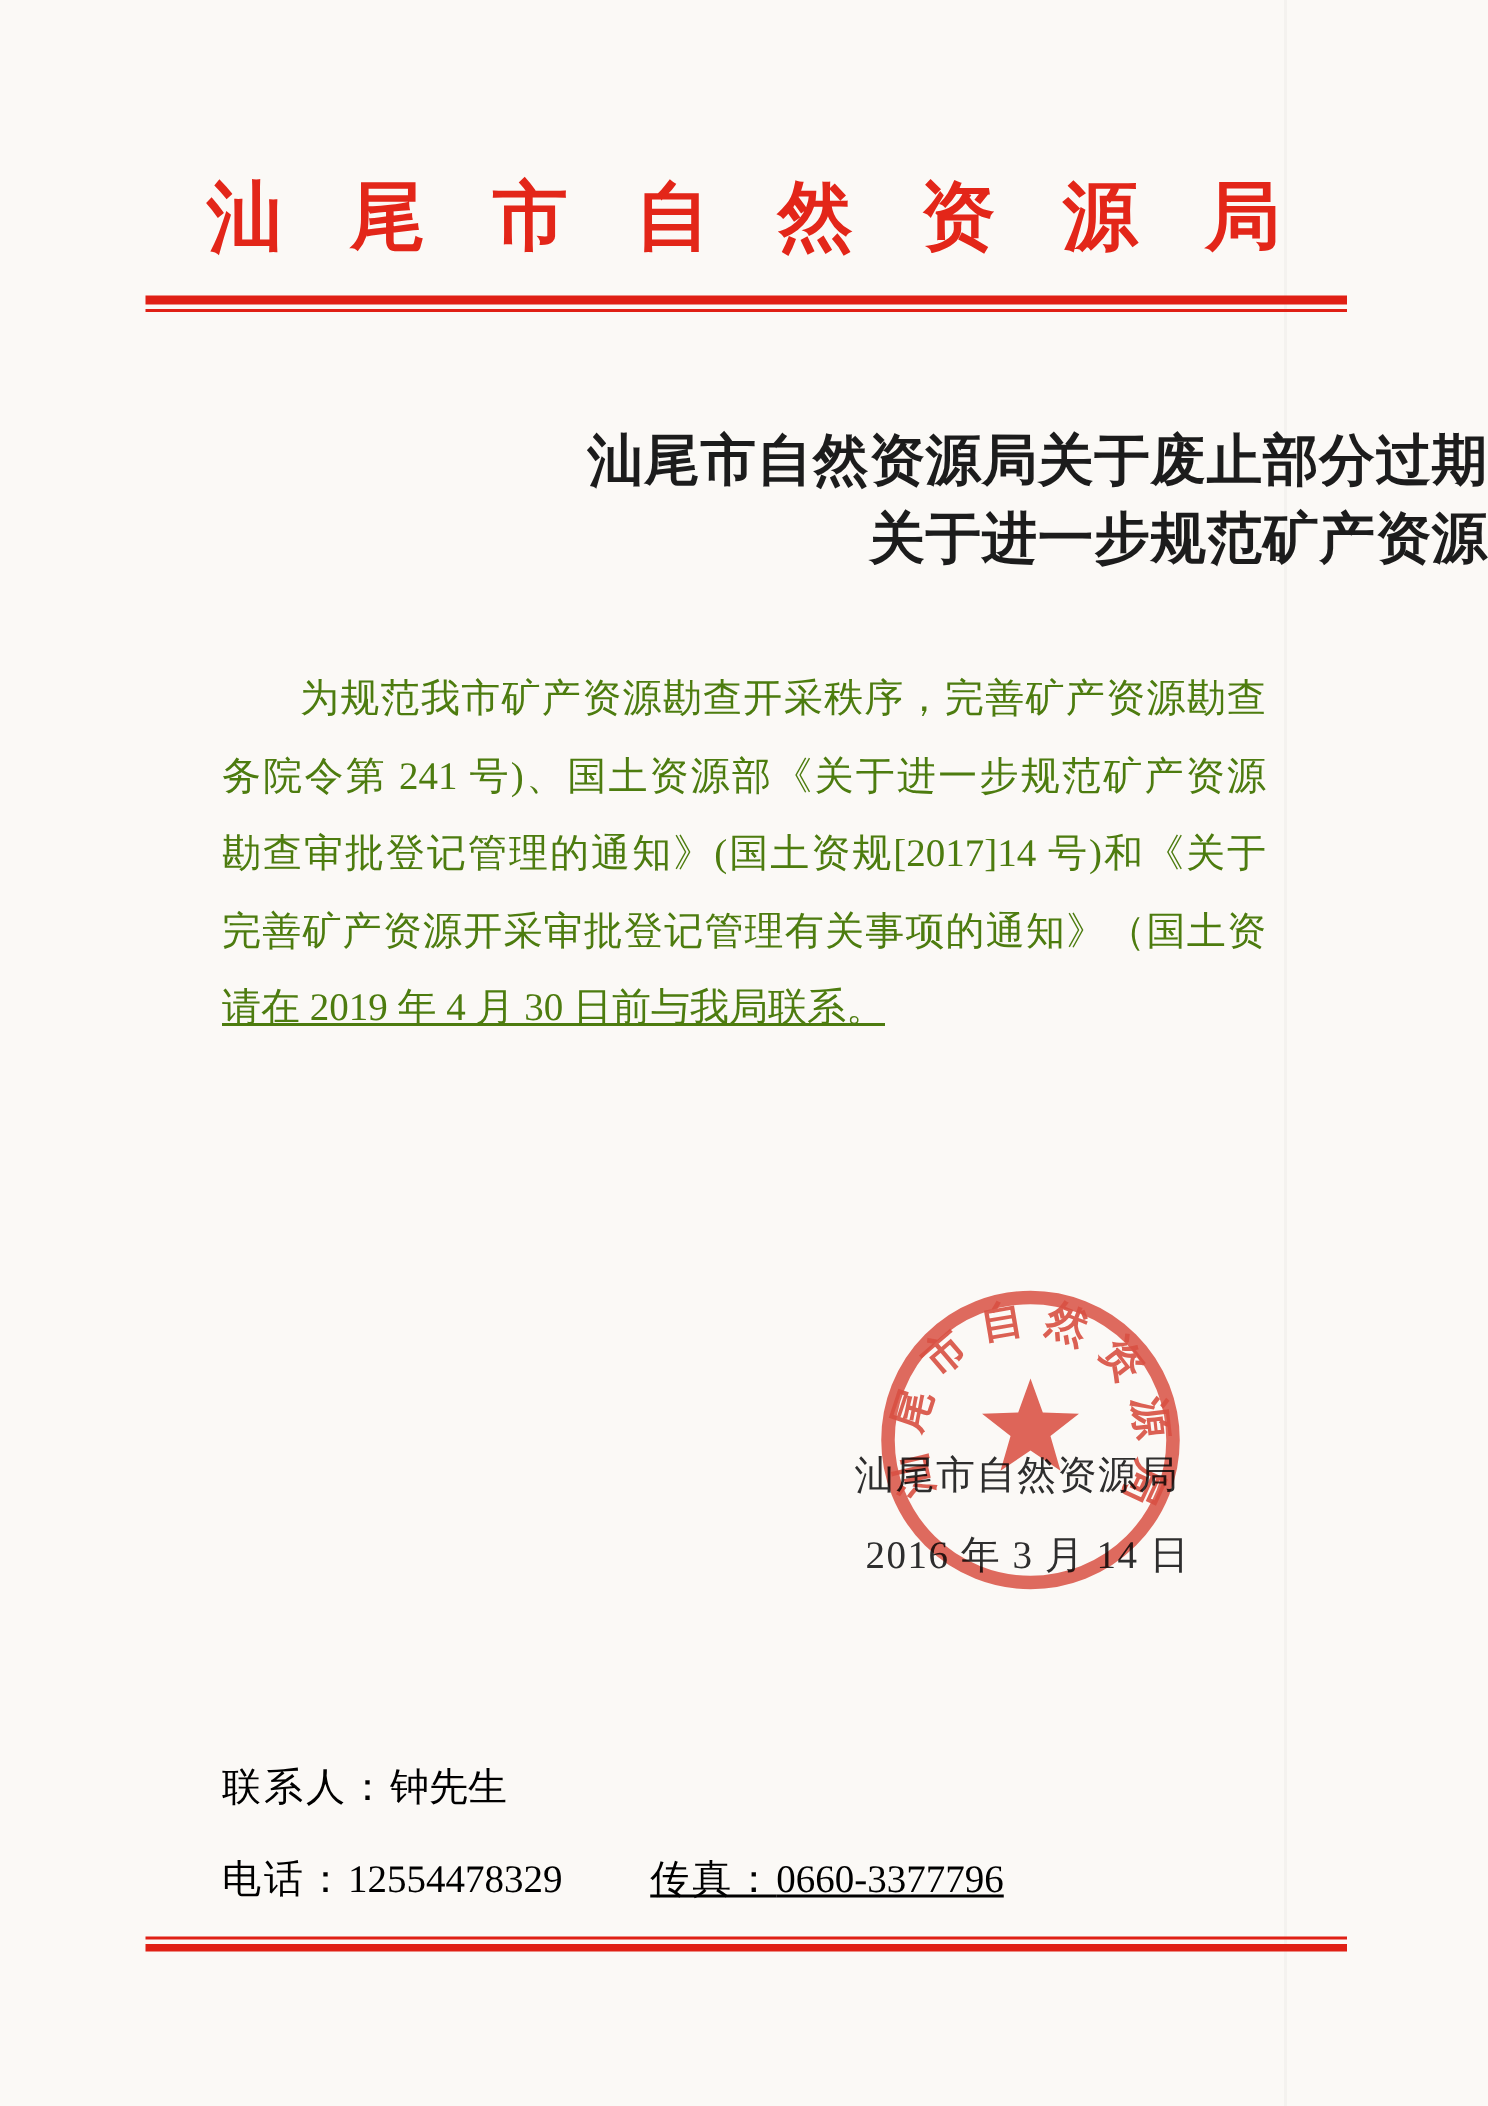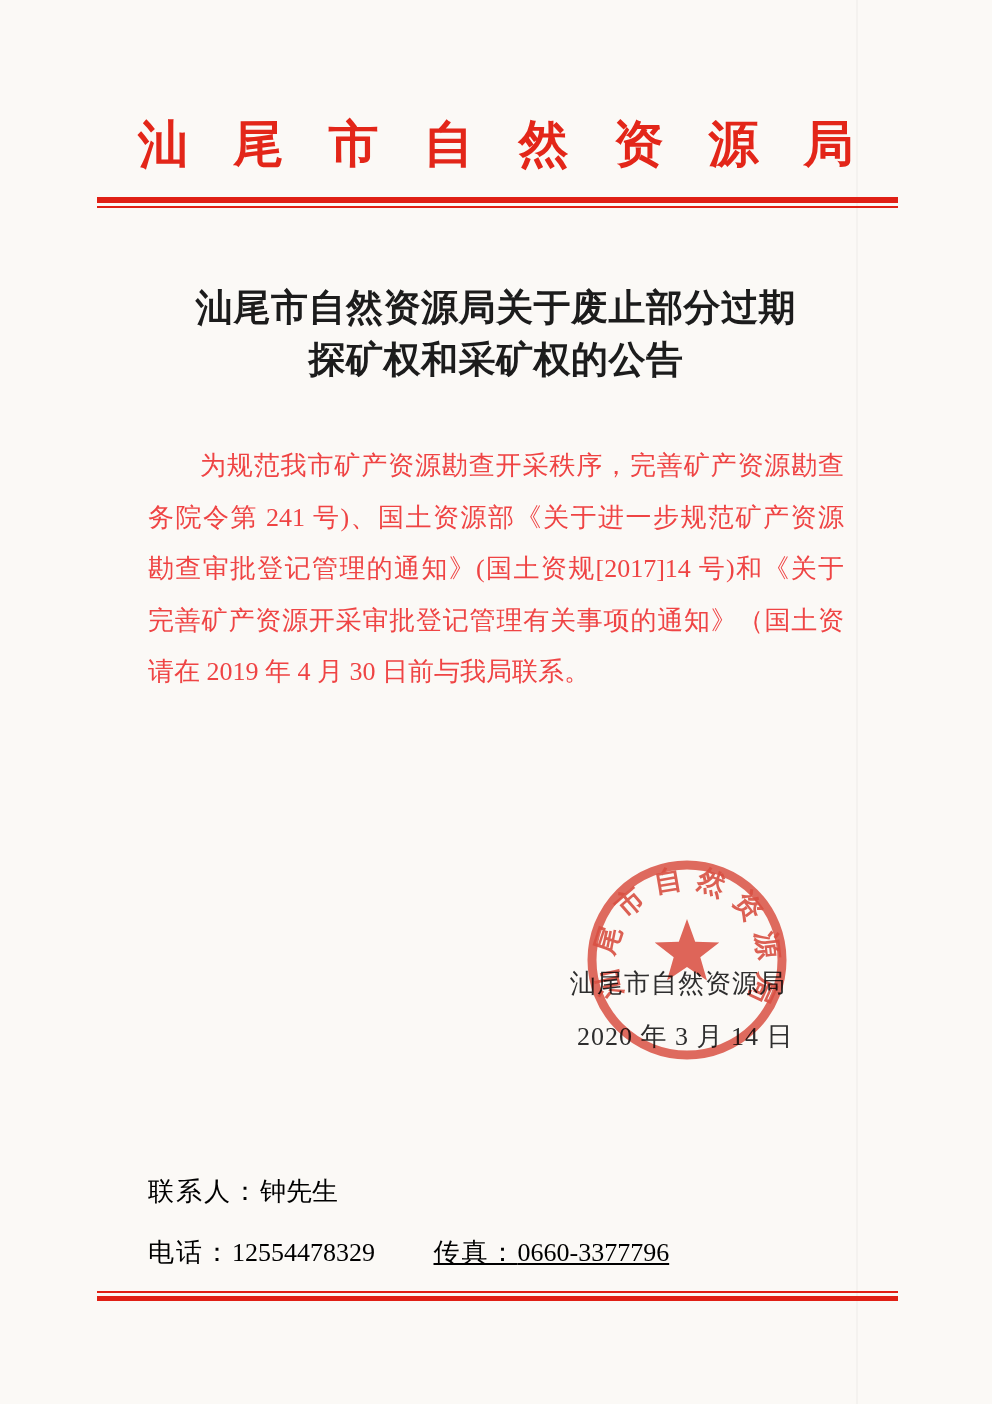--- a/index.html
+++ b/index.html
@@ -35,35 +35,35 @@
     border-bottom:2px solid var(--rule-red,#e02015);
   }
   .rule-bottom{
     top:1291px;height:10px;
     border-top:2px solid var(--rule-red,#e02015);
     border-bottom:5px solid var(--rule-red,#e02015);
   }
   
   .doc-title{
     position:absolute;top:282px;left:0;width:992px;
-    text-align:center;
+    text-align:right;
     font-size:37px;line-height:52px;font-weight:700;
     letter-spacing:0.5px;color:#1c1c1c;
   }
   
   .body-text{
     position:absolute;top:440px;left:148px;width:696px;
-    font-size:26px;line-height:51.5px;color:#ef4444;
+    font-size:26px;line-height:51.5px;color:#4d7c0f;
   }
   .bline{
     margin:0;white-space:nowrap;
     text-align:justify;text-align-last:justify;
   }
   .bline.indent{text-indent:52px;}
-  .bline.last{text-align:left;text-align-last:left;}
+  .bline.last{text-align:left;text-align-last:left;text-decoration:underline;}
   
   .sig-name{
     position:absolute;top:966px;left:570px;
     font-size:26px;letter-spacing:1px;color:#2e2e2e;white-space:nowrap;
   }
   .sig-date{
     position:absolute;top:1019px;left:577px;
     font-size:26px;letter-spacing:1px;color:#2e2e2e;white-space:nowrap;
   }
   
@@ -91,34 +91,34 @@
 <div class="page">
 
   <div class="crease"></div>
 
   <div class="org-name">汕尾市自然资源局</div>
 
   <div class="rule rule-header"></div>
 
   <div class="doc-title">
     <div class="title-line">汕尾市自然资源局关于废止部分过期</div>
-    <div class="title-line">探矿权和采矿权的公告</div>
+    <div class="title-line">关于进一步规范矿产资源</div>
   </div>
 
   <div class="body-text">
     <p class="bline indent">为规范我市矿产资源勘查开采秩序，完善矿产资源勘查</p>
     <p class="bline">务院令第 241 号)、国土资源部《关于进一步规范矿产资源</p>
     <p class="bline">勘查审批登记管理的通知》(国土资规[2017]14 号)和《关于</p>
     <p class="bline">完善矿产资源开采审批登记管理有关事项的通知》（国土资</p>
     <p class="bline last">请在 2019 年 4 月 30 日前与我局联系。</p>
   </div>
 
   <div class="sig-name">汕尾市自然资源局</div>
 
-  <div class="sig-date">2020 年 3 月 14 日</div>
+  <div class="sig-date">2016 年 3 月 14 日</div>
 
   <svg class="seal" width="206" height="206" viewBox="0 0 206 206">
     <circle cx="103" cy="103" r="95" fill="none" stroke="#d8392a" stroke-width="9" opacity="0.85"></circle>
     <path id="sealArc" d="M 40.65 139 A 72 72 0 1 1 165.35 139" fill="none"></path>
     <text class="seal-text" opacity="0.9">
       <textPath href="#sealArc" startOffset="2">汕尾市自然资源局</textPath>
     </text>
     <polygon fill="#d8392a" opacity="0.88" points="103,62 111.2,84.7 135.3,85.5 116.3,100.3 123,123.5 103,110 83,123.5 89.7,100.3 70.7,85.5 94.8,84.7"></polygon>
   </svg>
 

